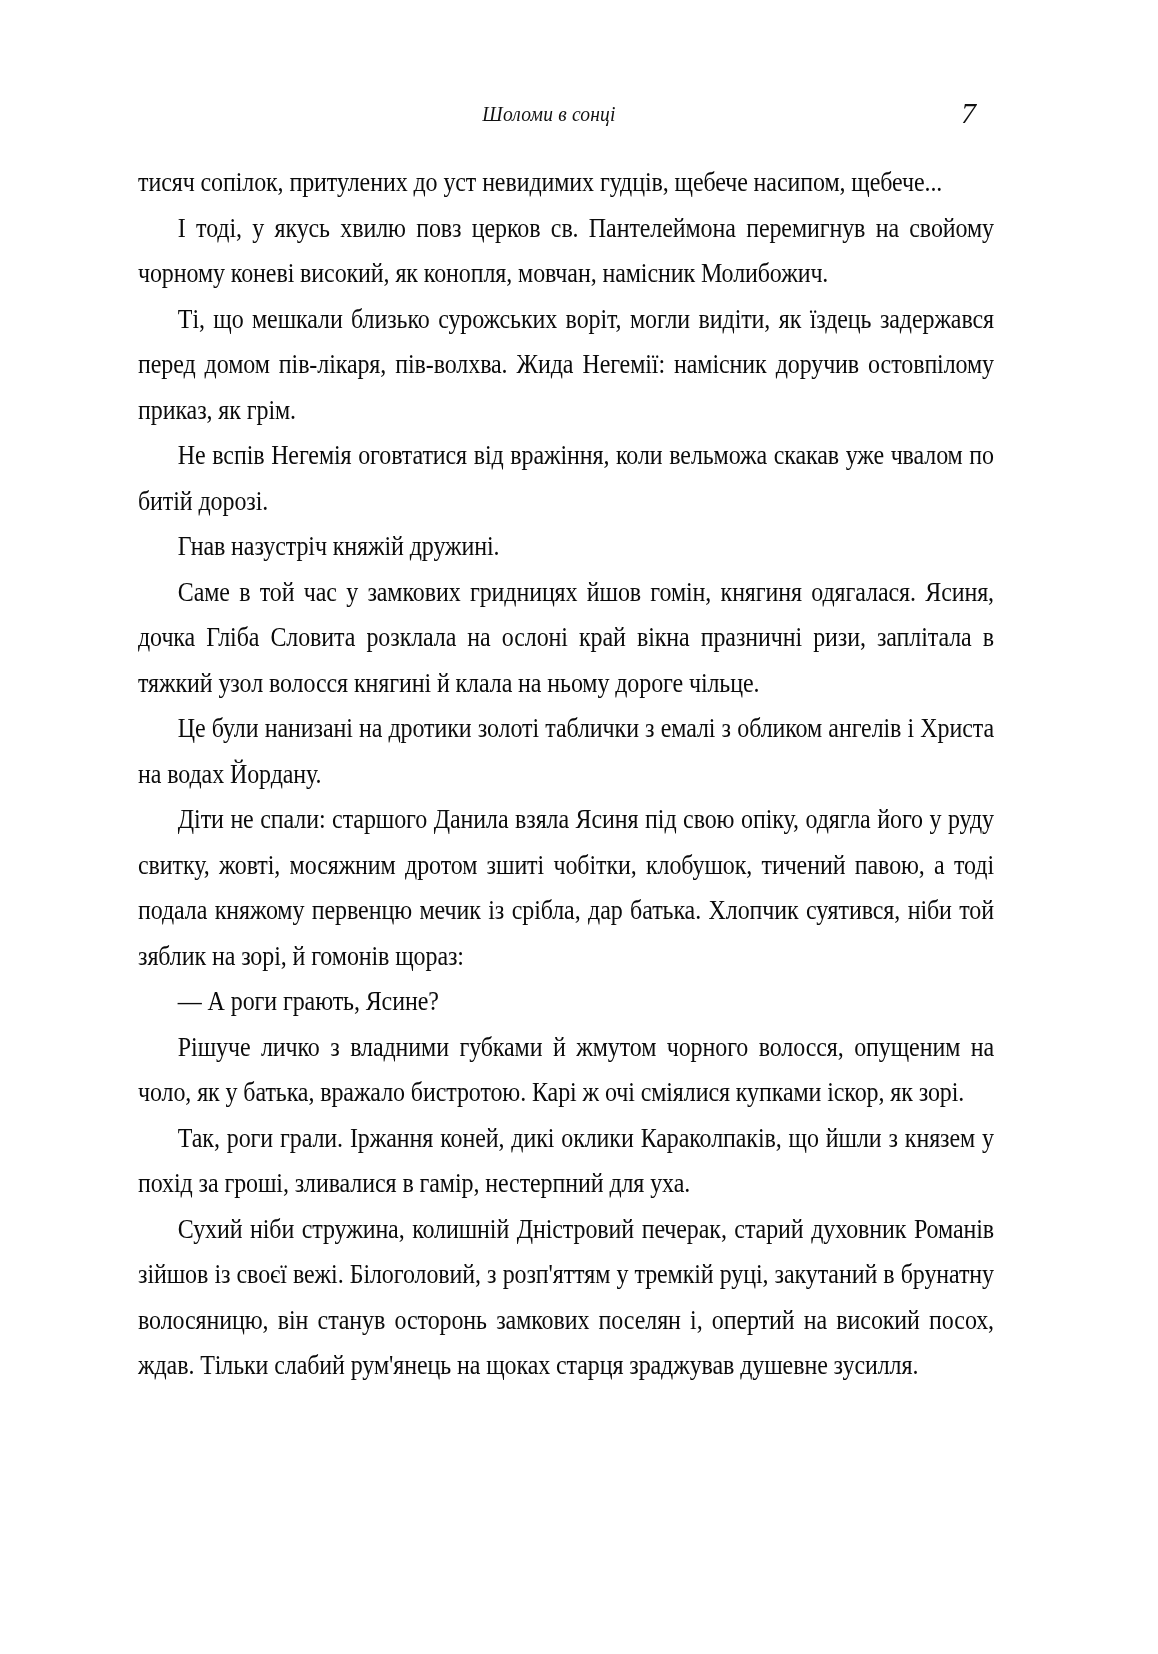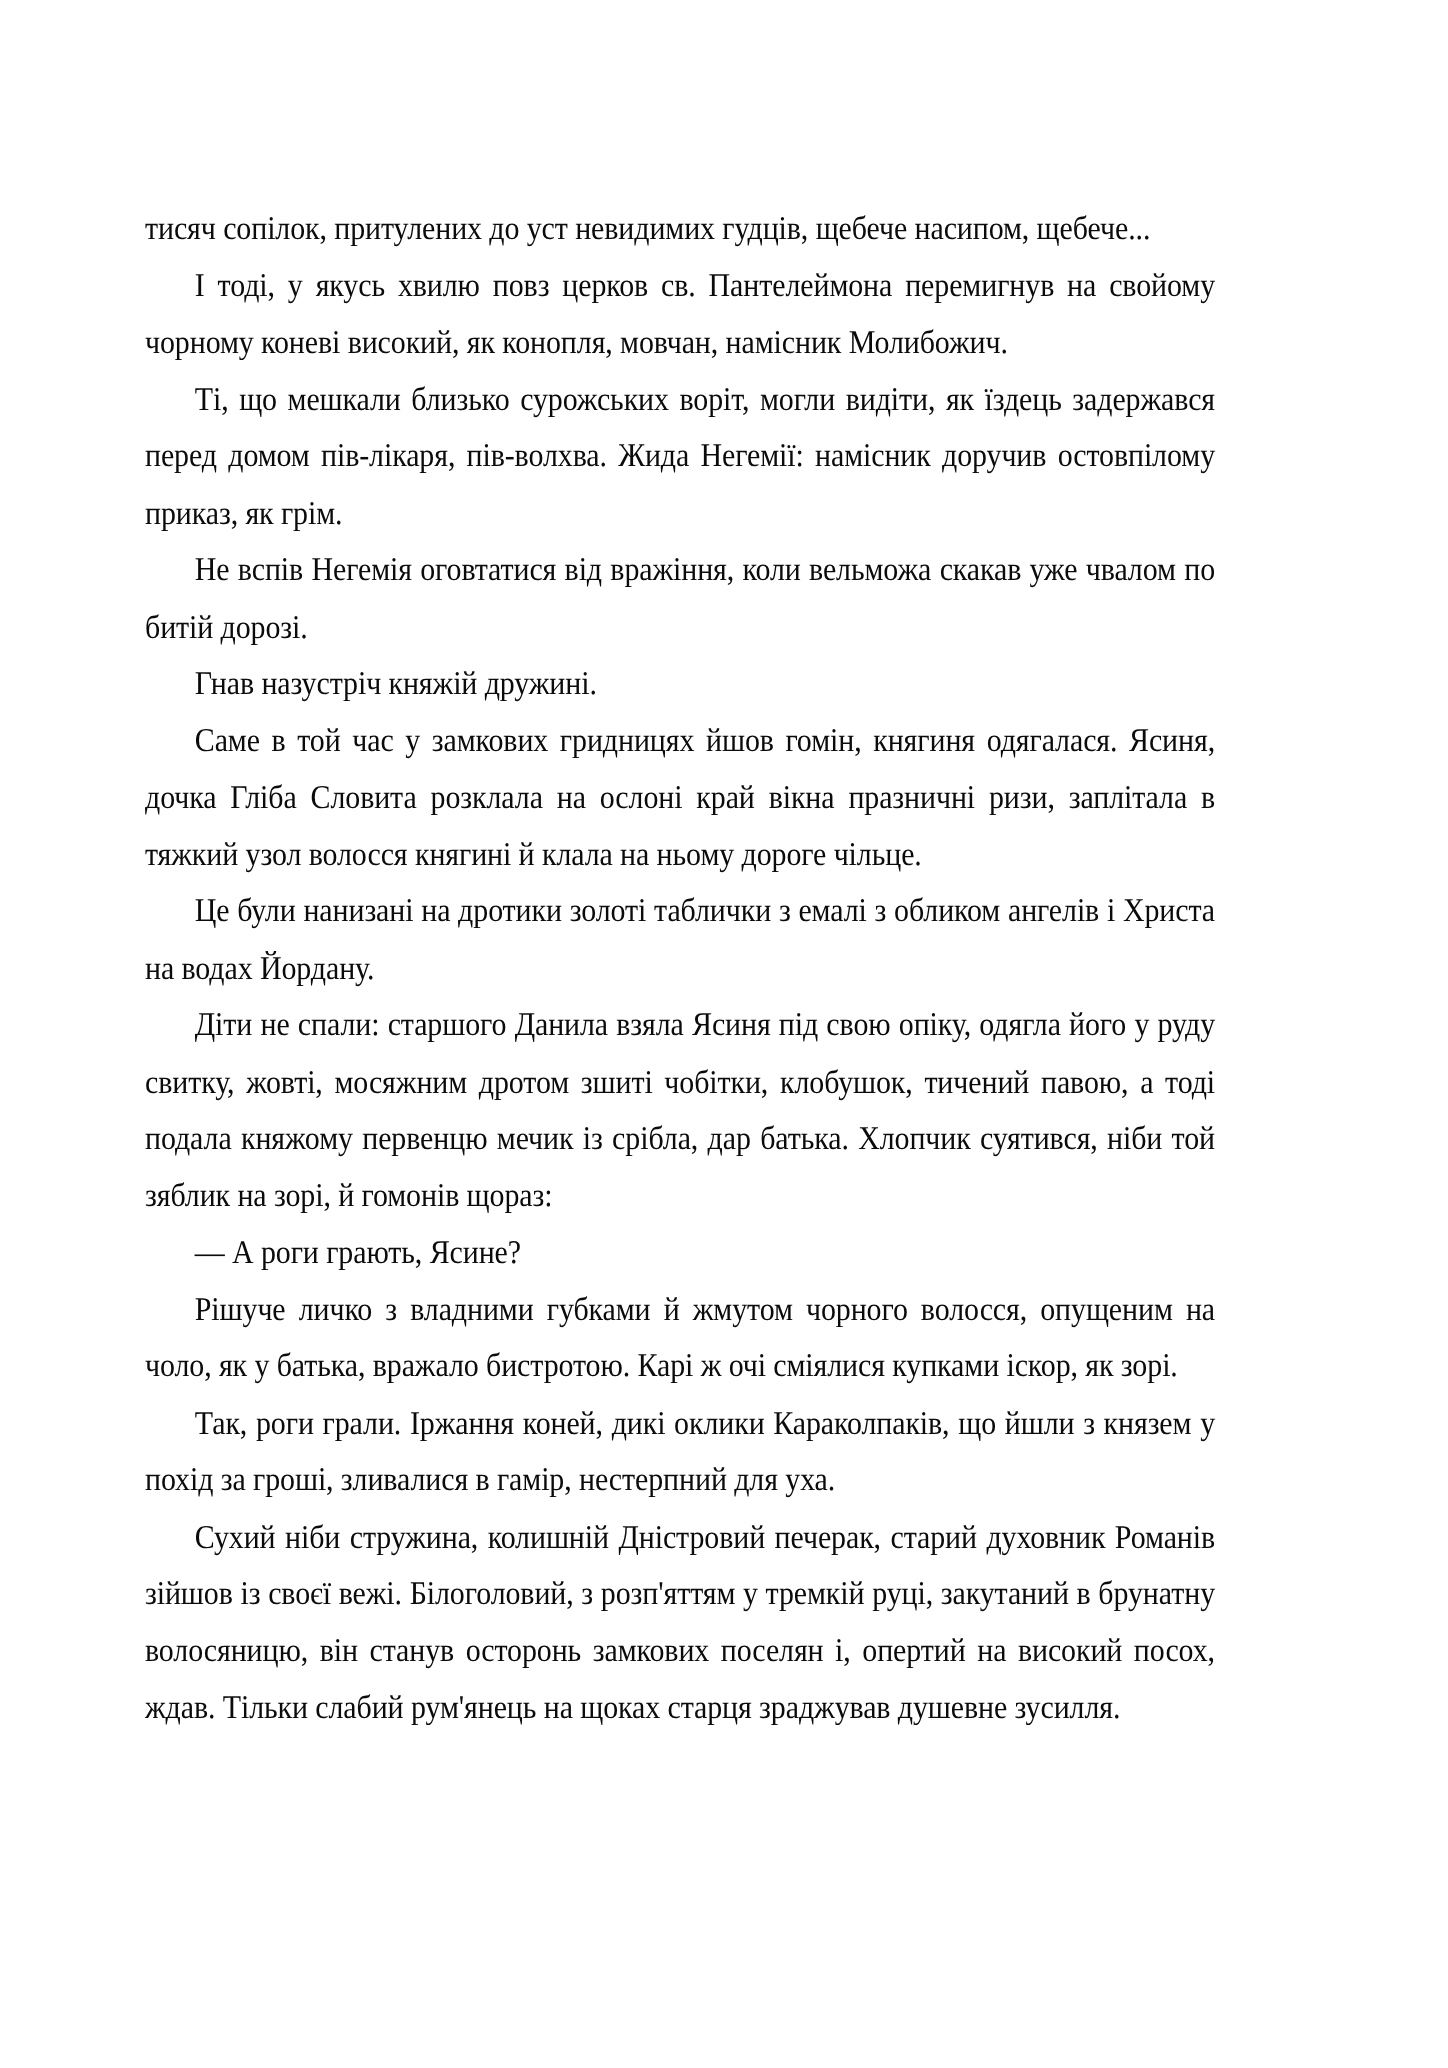--- a/index.html
+++ b/index.html
@@ -53,21 +53,21 @@
     top: -6px;
     font-size: 30px;
     font-style: italic;
     color: #111111;
     line-height: 38px;
   }
 
   
   .textblock {
     position: absolute;
-    left: 116px;
+    left: 138px;
     top: 160px;
     width: 856px;
     font-family: Liberation Serif, serif;
   }
 
   p.para {
     margin: 0;
     padding: 0;
     text-align: justify;
     text-justify: inter-word;
@@ -86,20 +86,24 @@
   }
   p.para:last-child {
     text-align-last: left;
   }
 </style>
 </head>
 <body>
 
 <div class="page">
 
+  <div class="running-head">
+    <div class="rh-title">Шоломи в сонці</div>
+    <div class="rh-folio">7</div>
+  </div>
 
   <div class="textblock">
     <p class="para first">тисяч сопілок, притулених до уст невидимих гудців, щебече насипом, щебече...</p>
     <p class="para">І тоді, у якусь хвилю повз церков св. Пантелеймона перемигнув на свойому чорному коневі високий, як конопля, мовчан, намісник Молибожич.</p>
     <p class="para">Ті, що мешкали близько сурожських воріт, могли видіти, як їздець задержався перед домом пів-лікаря, пів-волхва. Жида Негемії: намісник доручив остовпілому приказ, як грім.</p>
     <p class="para">Не вспів Негемія оговтатися від вражіння, коли вельможа скакав уже чвалом по битій дорозі.</p>
     <p class="para">Гнав назустріч княжій дружині.</p>
     <p class="para">Саме в той час у замкових гридницях йшов гомін, княгиня одягалася. Ясиня, дочка Гліба Словита розклала на ослоні край вікна празничні ризи, заплітала в тяжкий узол волосся княгині й клала на ньому дороге чільце.</p>
     <p class="para">Це були нанизані на дротики золоті таблички з емалі з обликом ангелів і Христа на водах Йордану.</p>
     <p class="para">Діти не спали: старшого Данила взяла Ясиня під свою опіку, одягла його у руду свитку, жовті, мосяжним дротом зшиті чобітки, клобушок, тичений павою, а тоді подала княжому первенцю мечик із срібла, дар батька. Хлопчик суятився, ніби той зяблик на зорі, й гомонів щораз:</p>

